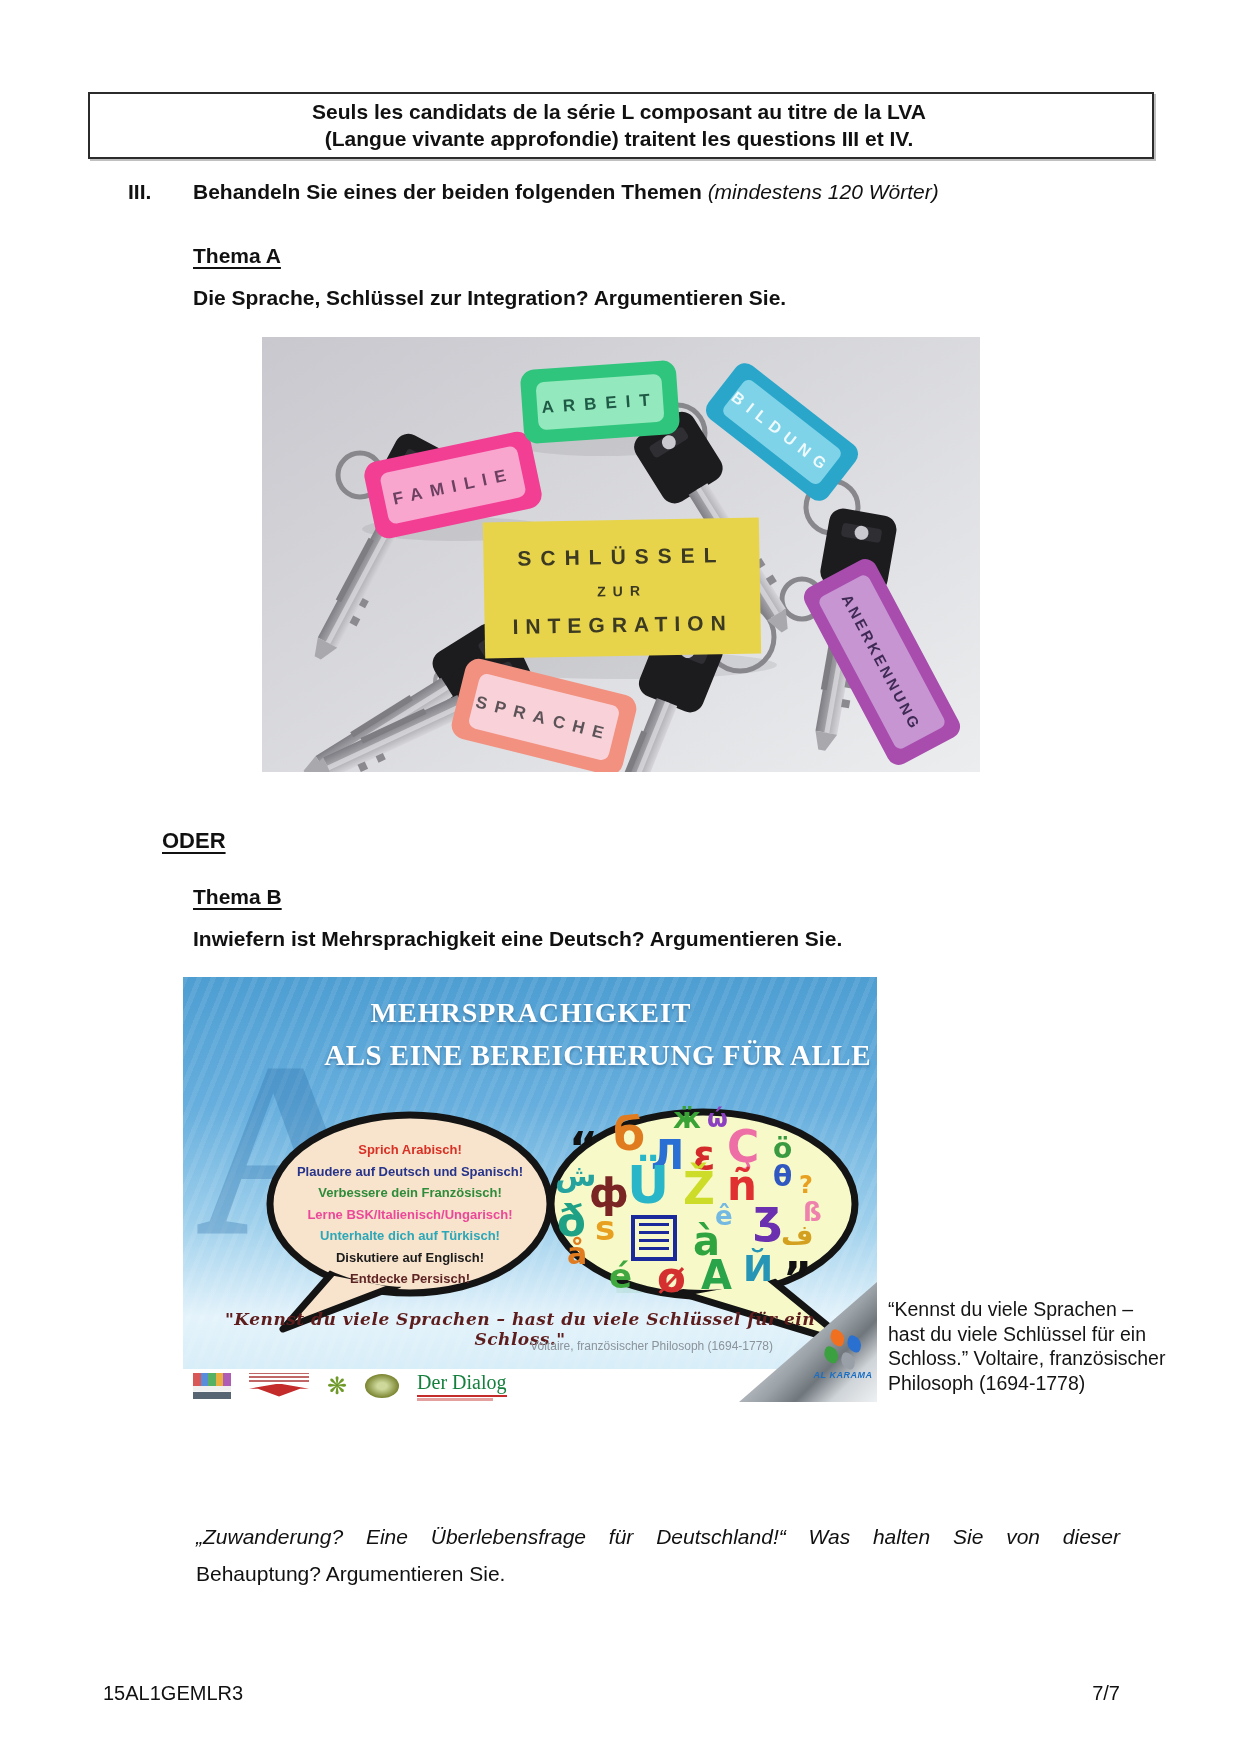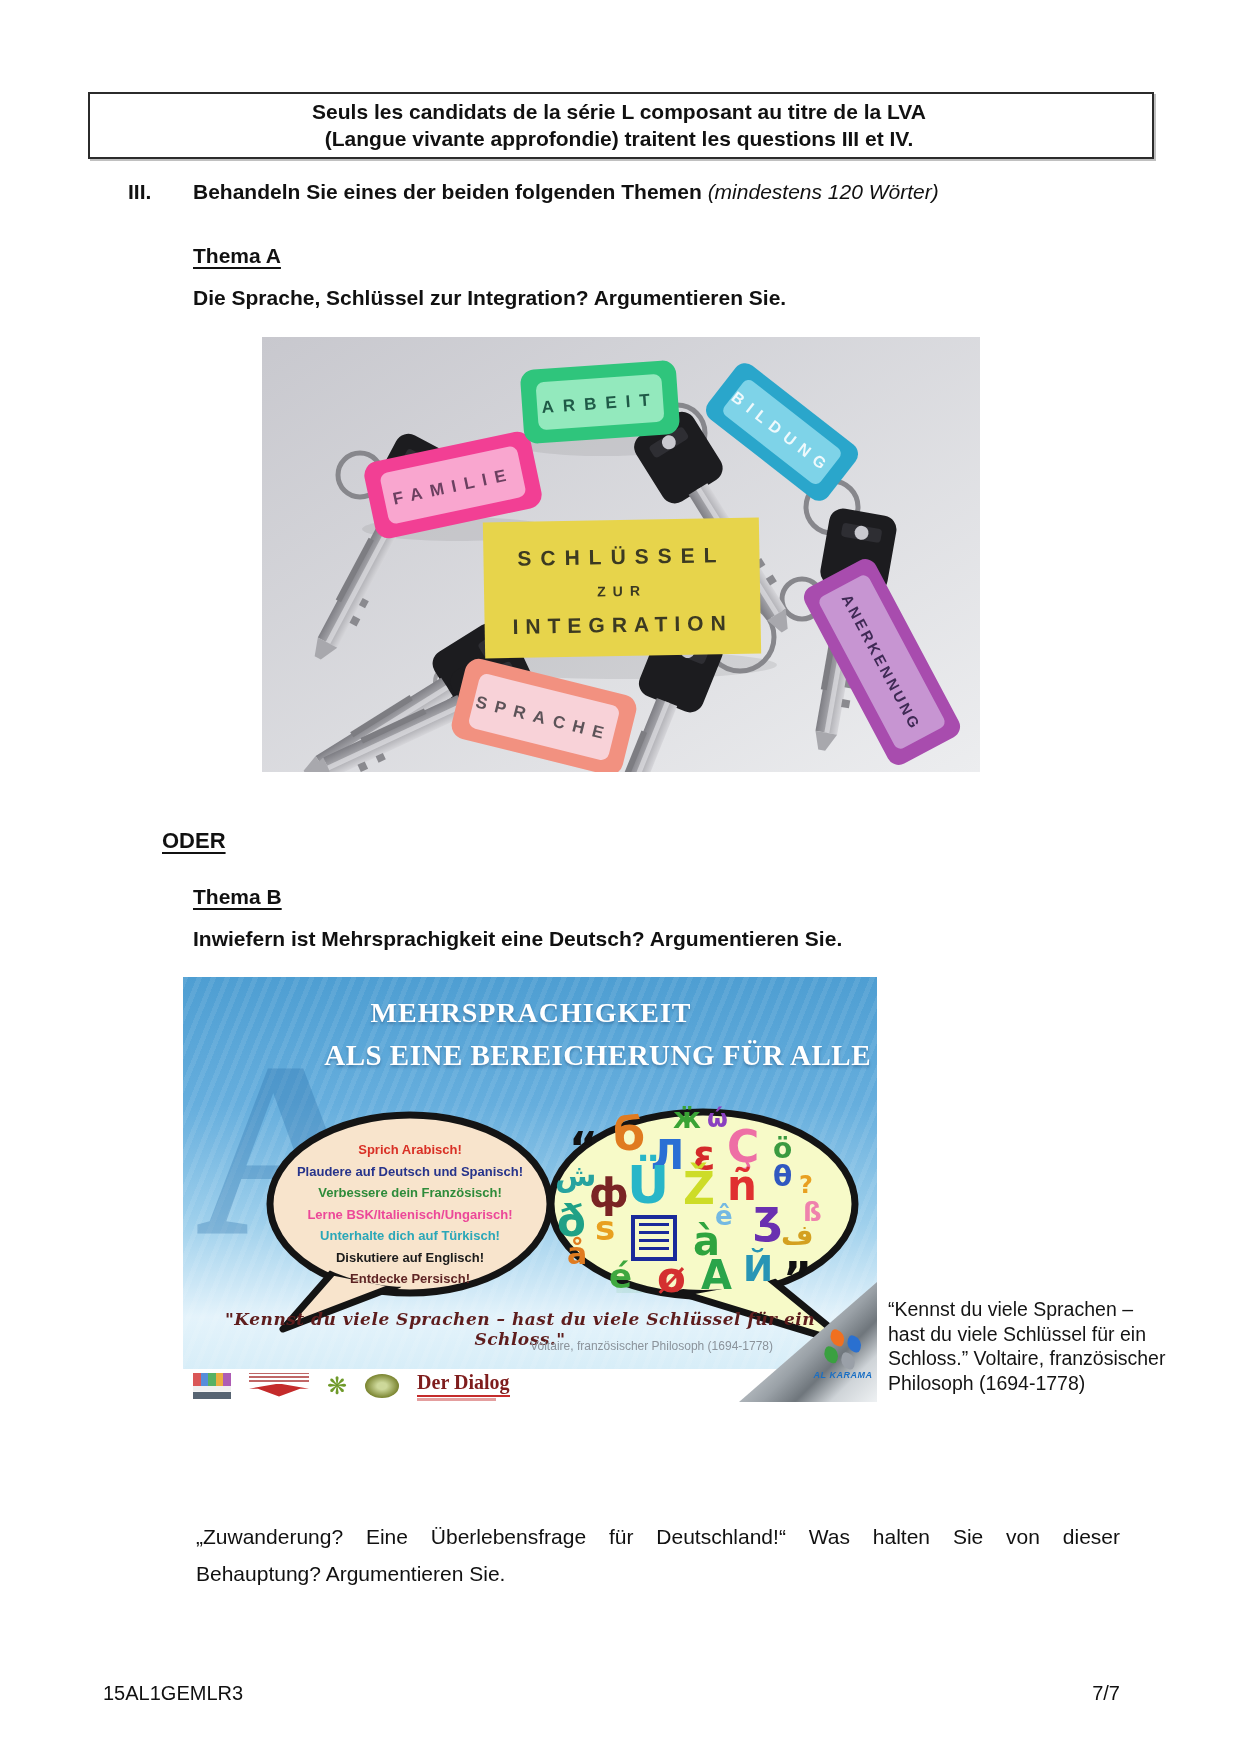--- a/index.html
+++ b/index.html
@@ -60,39 +60,39 @@
                 linear-gradient(#eee,#eee);
      background-size:100% 70%,100% 30%;background-position:top,bottom;background-repeat:no-repeat;
      border-bottom:7px solid #3a4a5a;box-sizing:border-box;opacity:.85;}
   .logo-crescent{width:60px;height:26px;position:relative;}
   .logo-crescent .txt{height:9px;background:repeating-linear-gradient(0deg,#b04040 0 2px,transparent 2px 4px);opacity:.8;}
   .logo-crescent .swoosh{height:13px;margin-top:2px;background:#c42b2b;
      clip-path:polygon(0 40%,50% 0,100% 40%,85% 40%,50% 100%,15% 40%);}
   .logo-plant{font-size:24px;color:#6f9a2a;line-height:26px;}
   .logo-oval{width:34px;height:24px;border-radius:50%;background:radial-gradient(#cdd89a 20%,#7a8430 70%);}
   .derdialog{position:relative;}
-  .dd-text{font-family:"Liberation Serif",serif;font-weight:700;font-size:20px;color:#7f1d1d;}
+  .dd-text{font-family:"Liberation Serif",serif;font-weight:400;font-size:20px;color:#15803d;}
   .dd-bar{height:2px;background:#c42b2b;margin-top:1px;}
   .dd-sub{height:3px;background:rgba(196,43,43,.45);margin-top:1px;width:85%;}
   .curl{right:0;bottom:0;width:138px;height:120px;
      background:linear-gradient(135deg,#f6f8f9 0%,#d4d9dd 30%,#9aa1a7 55%,#6f767c 68%,#cfd4d8 82%,#eef1f3 100%);
      clip-path:polygon(100% 0,0 100%,100% 100%);}
   .alkarama{left:630px;top:356px;width:60px;text-align:center;z-index:6;}
   .ak-puzzle{width:34px;height:34px;margin:0 auto;display:grid;grid-template-columns:15px 15px;
      grid-template-rows:15px 15px;gap:3px;transform:rotate(20deg);}
   .ak-puzzle span{display:block;border-radius:4px 10px 4px 10px;}
   .ak-o{background:#f07020;} .ak-b{background:#2a70d0;} .ak-g{background:#3aa040;} .ak-s{background:#9aa0a8;}
   .ak-text{font-size:9px;font-weight:700;font-style:italic;color:#1a6fc4;margin-top:3px;letter-spacing:.5px;}
 
   
   .poster-caption{left:888px;top:1297px;width:330px;font-size:19.5px;line-height:24.5px;color:#141414;}
 
   
   .para{left:196px;top:1518px;width:924px;font-size:21px;line-height:37px;}
-  .j-line{text-align:justify;text-align-last:justify;}
+  .j-line{text-align:justify;text-align-last:justify;font-style:italic;}
 
   
   .footer-left{left:103px;top:1682px;font-size:20px;}
   .footer-right{left:1020px;top:1682px;width:100px;text-align:right;font-size:20px;}
 </style>
 </head>
 <body>
 
 <div class="page">
 

